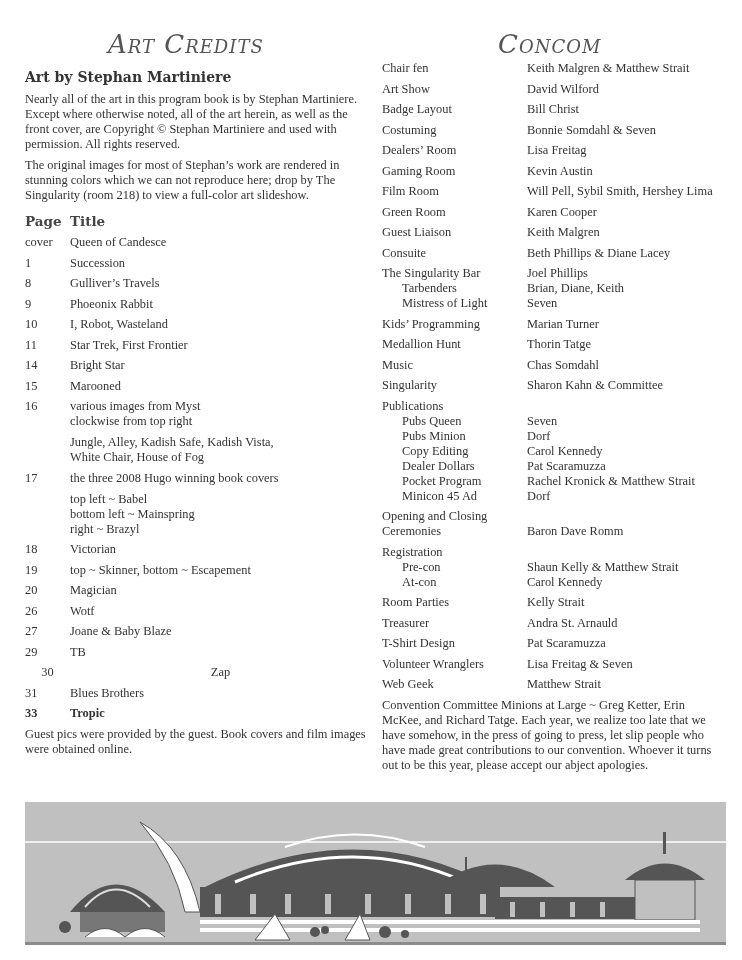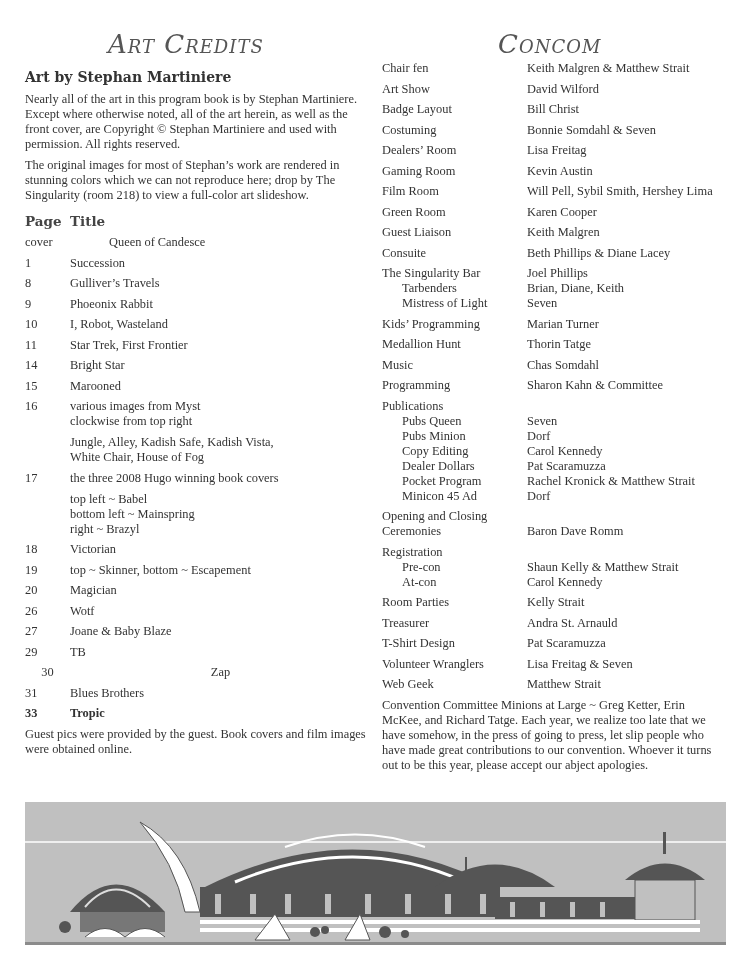--- a/index.html
+++ b/index.html
@@ -51,21 +51,21 @@
   <p class="para">Nearly all of the art in this program book is by Stephan Martiniere. Except where otherwise noted, all of the art herein, as well as the front cover, are Copyright © Stephan Martiniere and used with permission. All rights reserved.</p>
   <p class="para">The original images for most of Stephan’s work are rendered in stunning colors which we can not reproduce here; drop by The Singularity (room 218) to view a full-color art slideshow.</p>
 </section>
 
 <section class="art-table">
   <div class="art-head">
     <span class="c1">Page</span>
     <span class="c2">Title</span>
   </div>
   <div id="art-rows">
-      <div class="art-row" style="margin-bottom: 5.5px; gap: 39px;">
+      <div class="art-row" style="margin-bottom: 5.5px;">
         <span class="c1">cover</span>
         <span class="c2">
           <span class="sub">Queen of Candesce</span>
         </span>
       </div>
       <div class="art-row" style="margin-bottom: 5.5px;">
         <span class="c1">1</span>
         <span class="c2">
           <span class="sub">Succession</span>
         </span>
@@ -271,21 +271,21 @@
         </div>
       </div>
       <div class="cc-group">
         <div class="cc-row">
           <span class="role">Music</span>
           <span class="name">Chas Somdahl</span>
         </div>
       </div>
       <div class="cc-group">
         <div class="cc-row">
-          <span class="role">Programming</span>
+          <span class="role">Singularity</span>
           <span class="name">Sharon Kahn &amp; Committee</span>
         </div>
       </div>
       <div class="cc-group">
         <div class="cc-row">
           <span class="role">Publications</span>
           <span class="name"></span>
         </div>
         <div class="cc-row">
           <span class="role indent">Pubs Queen</span>

